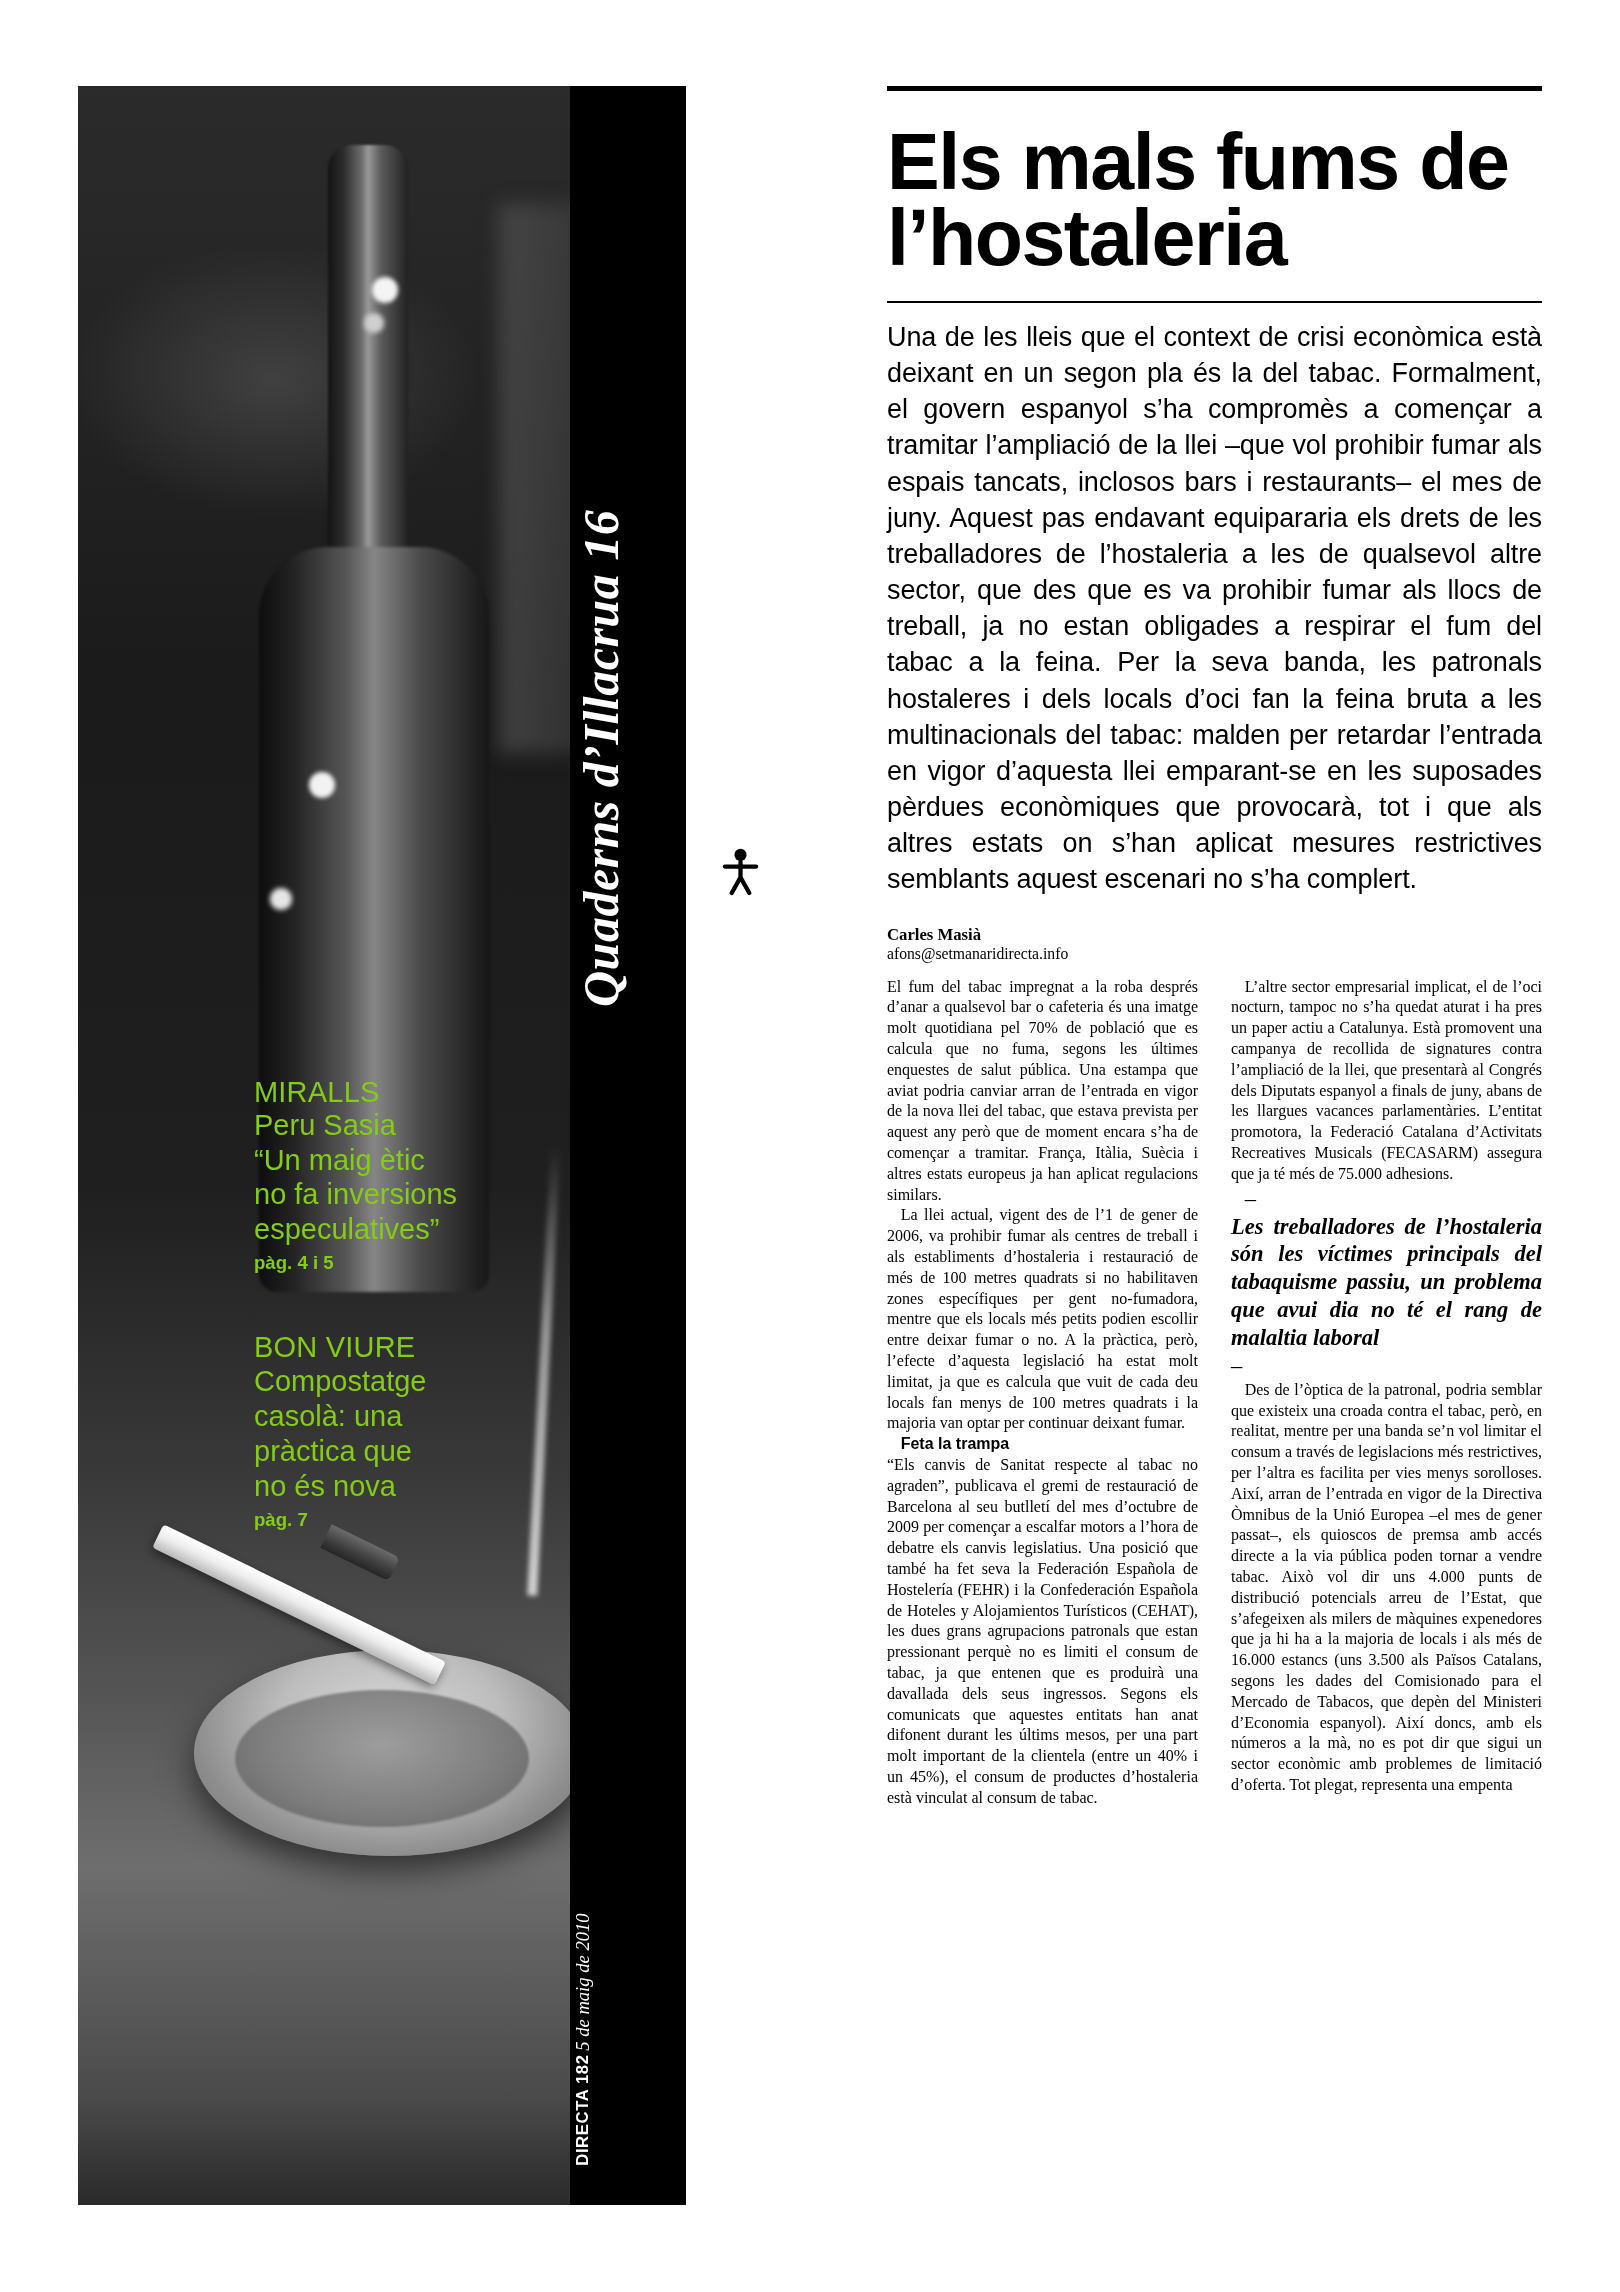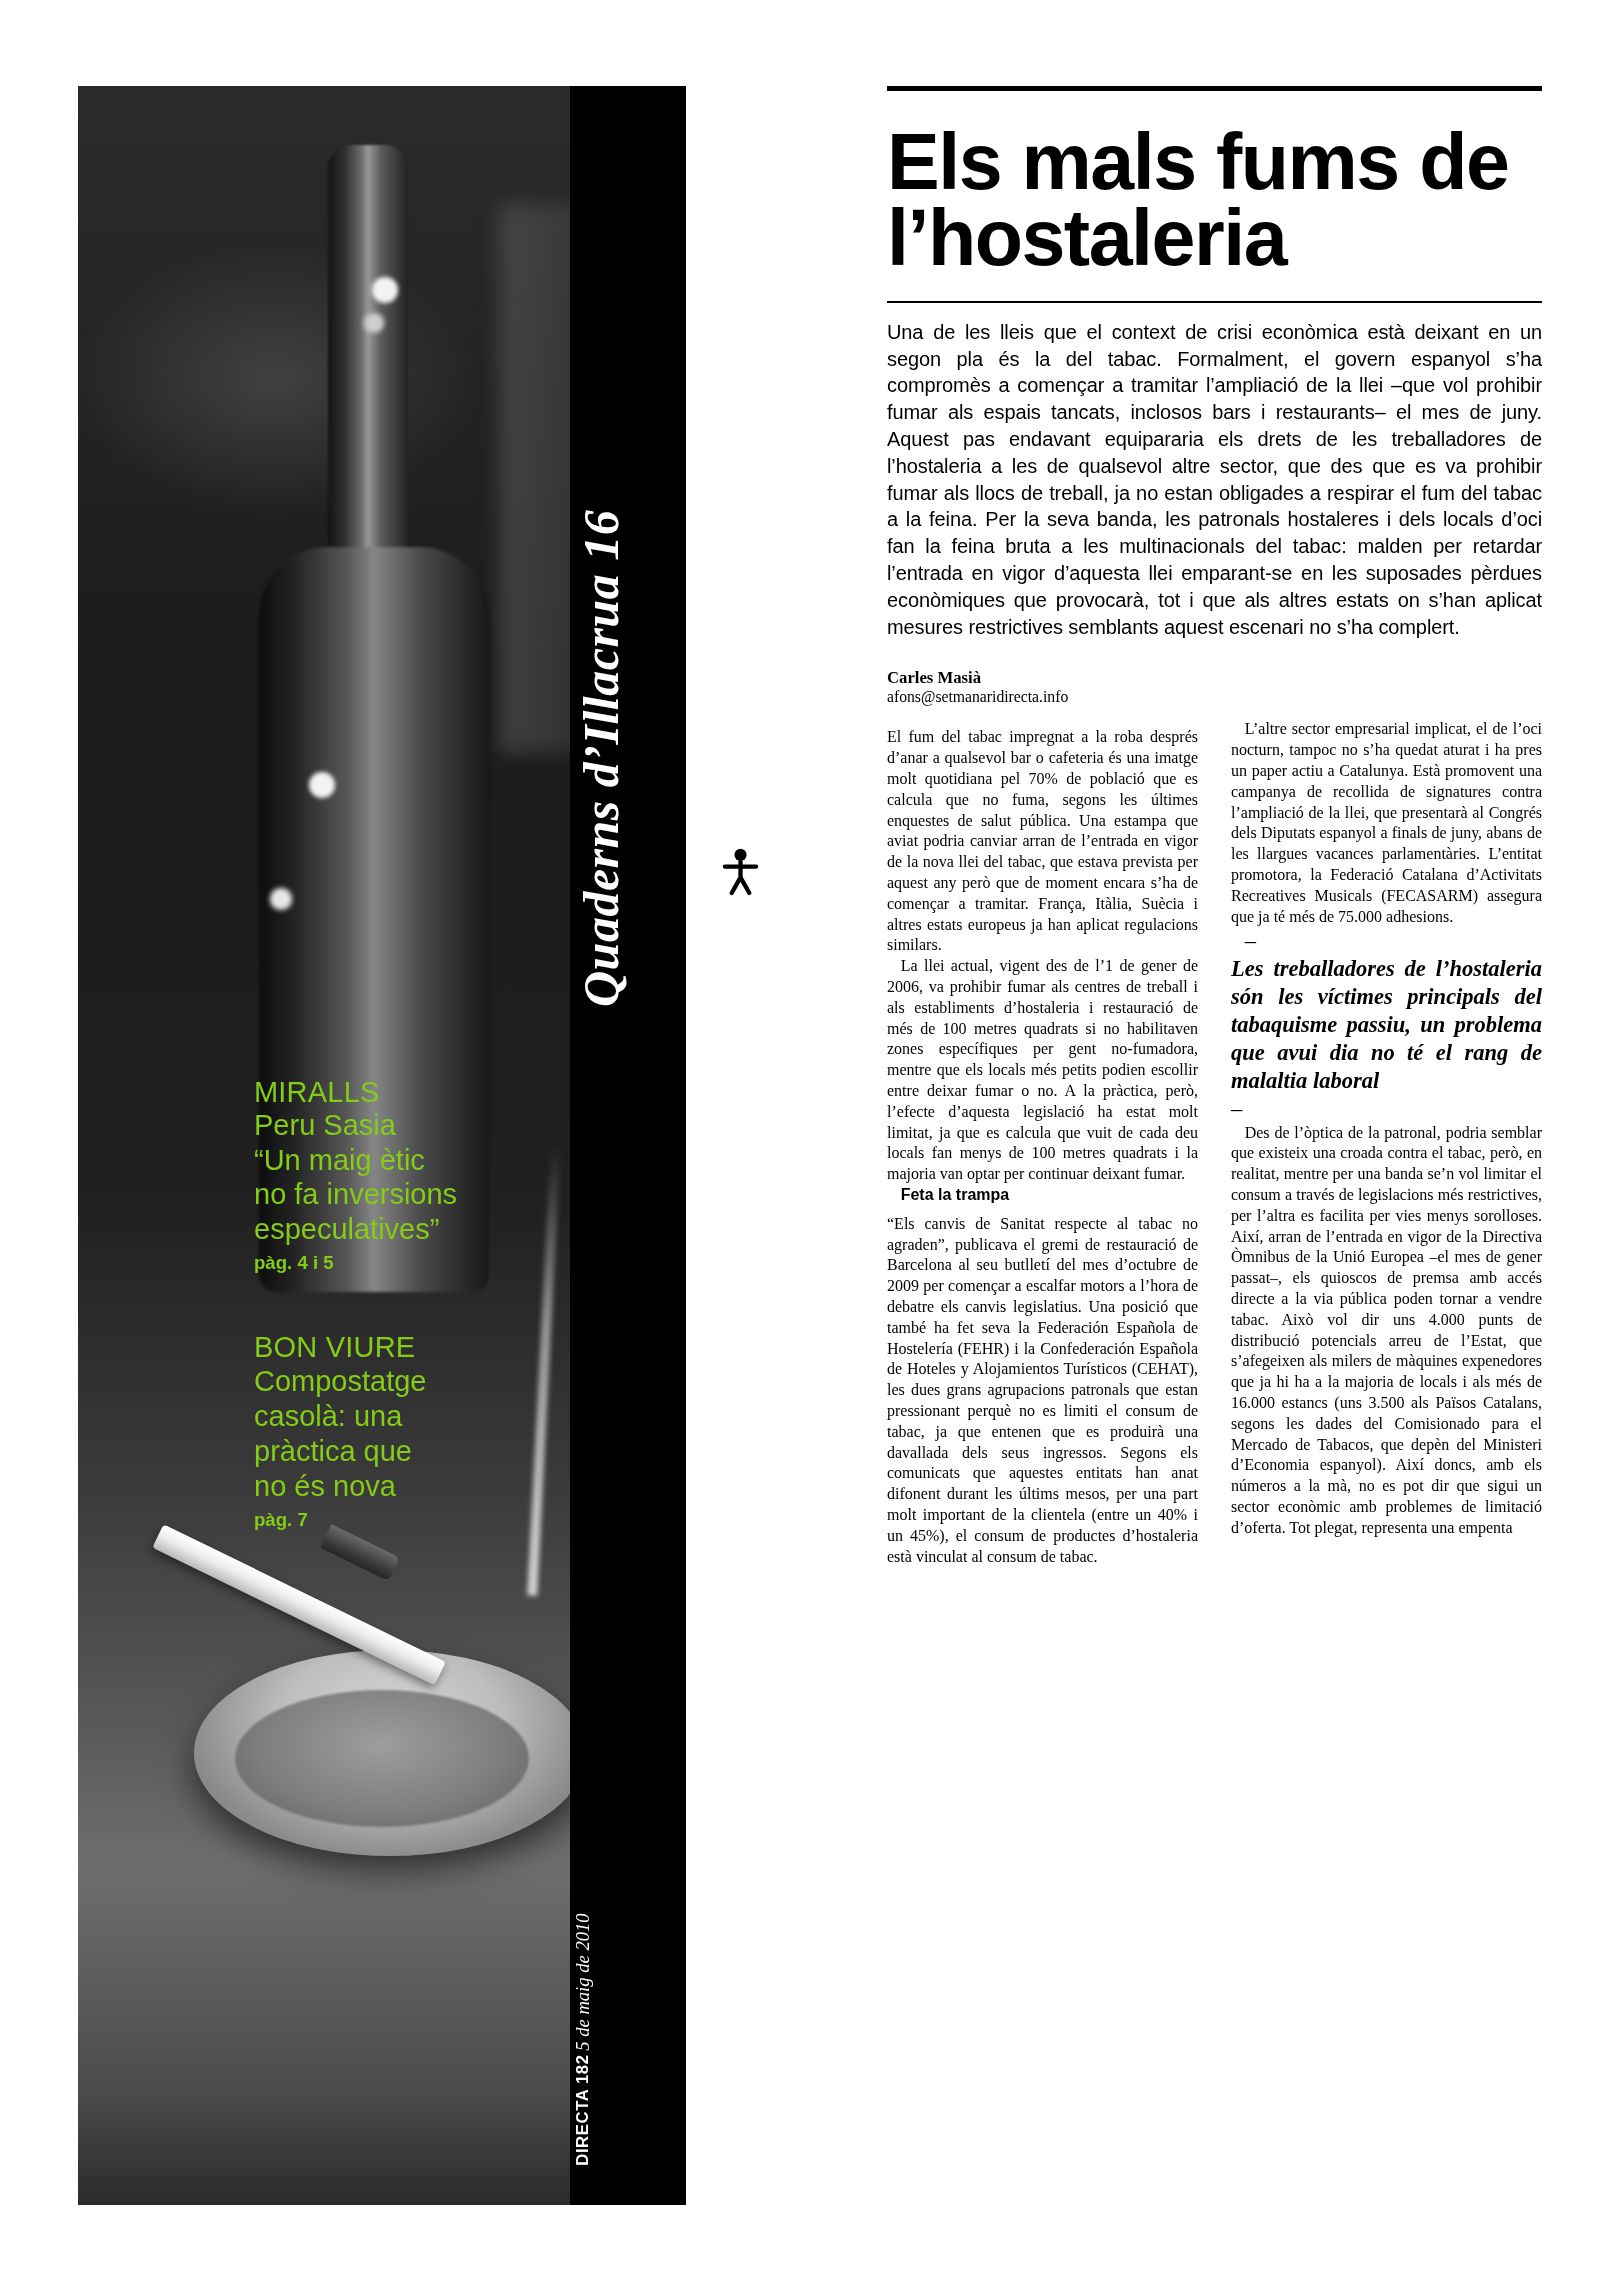--- a/index.html
+++ b/index.html
@@ -201,21 +201,21 @@
   .headline {
     font-size: 79px;
     font-weight: 700;
     line-height: 0.96;
     letter-spacing: -1.5px;
     margin: 33px 0 25.5px 0;
   }
   .rule-mid { border-top: 2px solid #000; margin-bottom: 15.7px; }
 
   .standfirst {
-    font-size: 20px;
+    font-size: 27px;
     line-height: 1.34;
     text-align: justify;
     letter-spacing: -0.1px;
   }
 
   .byline-wrap { margin-top: 27.4px; }
   .byline-name { font-family: "Liberation Serif", serif; font-size: 16.7px; font-weight: 700; }
   .byline-mail { font-family: "Liberation Serif", serif; font-size: 15.7px; }
 
   .cols {
@@ -223,21 +223,21 @@
     column-count: 2;
     column-gap: 33px;
     font-family: "Liberation Serif", serif;
     font-size: 16px;
     line-height: 1.3;
     text-align: justify;
     hyphens: auto;
     height: 1098px;
   }
   .cols p { margin: 0; text-indent: 13.7px; }
-  .cols p.first { text-indent: 0; margin-top: 8px; }
+  .cols p.first { text-indent: 0; }
   .subhead {
     font-family: "Liberation Sans", sans-serif;
     font-weight: 700;
     font-size: 16px;
     margin: 11.8px 0 3.9px 0;
     text-indent: 0;
   }
   .pullquote {
     font-family: "Liberation Serif", serif;
     font-style: italic;

